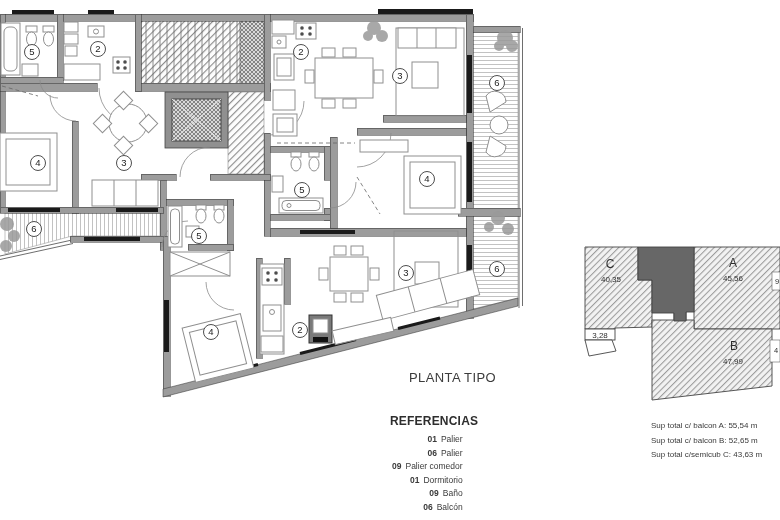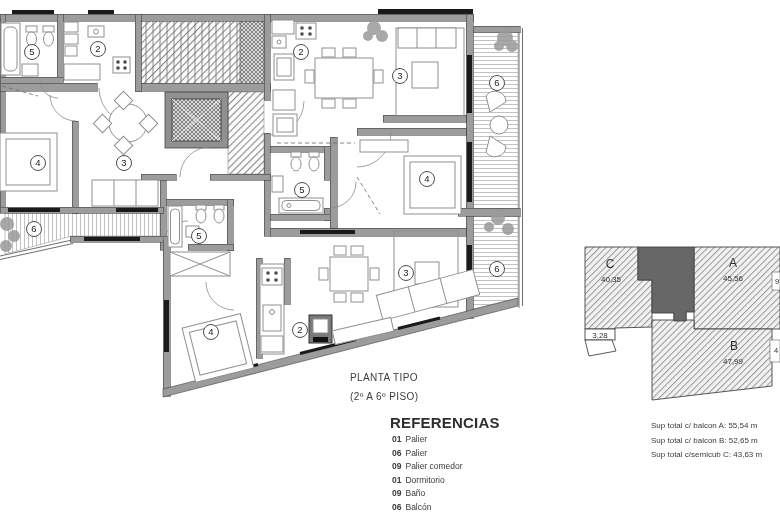--- a/index.html
+++ b/index.html
@@ -1,24 +1,24 @@
 <!DOCTYPE html>
 <html><head>
 <meta charset="utf-8">
 <style>
   html,body{margin:0;padding:0;background:#fff;}
   body{width:780px;height:520px;overflow:hidden;position:relative;
        font-family:"Liberation Sans",sans-serif;color:#333;}
   #plan-svg{position:absolute;left:0;top:0;}
   .overlay{position:absolute;}
-  #title-block{left:350px;top:368px;width:146px;text-align:left;
-               font-size:10px;letter-spacing:.4px;color:#3c3c3c;line-height:19px;}
-  #legend-heading{left:390px;top:414px;font-size:15px;font-weight:bold;color:#2e2e2e;letter-spacing:.2px;text-align:center;}
+  #title-block{left:350px;top:368px;width:146px;text-align:right;
+               font-size:13px;letter-spacing:.4px;color:#3c3c3c;line-height:19px;}
+  #legend-heading{left:390px;top:414px;font-size:12px;font-weight:bold;color:#2e2e2e;letter-spacing:.2px;text-align:center;}
   #legend-items{left:392px;top:433px;font-size:8.5px;color:#3a3a3a;}
-  #legend-items .li{line-height:13.6px;white-space:nowrap;}
+  #legend-items .li{line-height:13.6px;white-space:nowrap;text-align:right;}
   #legend-items .num{font-weight:bold;margin-right:4px;}
   #summary-lines{left:651px;top:419px;font-size:8px;color:#3a3a3a;width:140px;}
   #summary-lines .sl{line-height:14.6px;white-space:nowrap;}
 </style>
 </head>
 <body>
 
 <svg id="plan-svg" width="780" height="520" viewBox="0 0 780 520">
   <defs>
     <pattern id="hatch" width="5" height="5" patternUnits="userSpaceOnUse" patternTransform="rotate(45)">
@@ -417,21 +417,20 @@
         <text x="733" y="364" text-anchor="middle" font-size="8">47,99</text>
         <text x="600" y="338" text-anchor="middle" font-size="8">3,28</text>
         <text x="777" y="284" text-anchor="middle" font-size="7.5">9</text>
         <text x="776" y="353" text-anchor="middle" font-size="7.5">4</text>
       </g>
   </g>
 </svg>
 
 <div class="overlay" id="title-block">
   <div>PLANTA TIPO</div>
-  <div>(2º A 6º PISO)</div>
 </div>
 
 <div class="overlay" id="legend-heading">REFERENCIAS</div>
 <div class="overlay" id="legend-items">
     <div class="li"><span class="num">01</span><span>Palier</span></div>
     <div class="li"><span class="num">06</span><span>Palier</span></div>
     <div class="li"><span class="num">09</span><span>Palier comedor</span></div>
     <div class="li"><span class="num">01</span><span>Dormitorio</span></div>
     <div class="li"><span class="num">09</span><span>Baño</span></div>
     <div class="li"><span class="num">06</span><span>Balcón</span></div>

